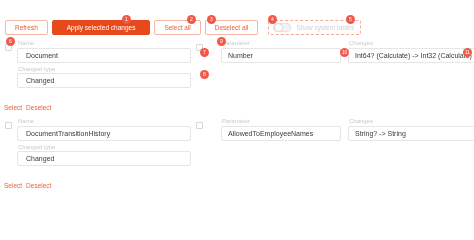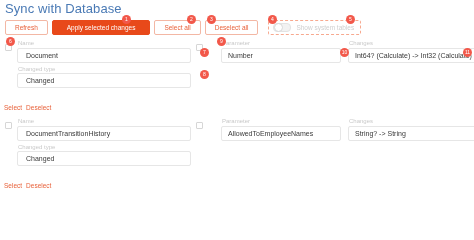--- a/index.html
+++ b/index.html
@@ -192,21 +192,20 @@
   .sel-links span {
     cursor: pointer;
     margin-right: 4px;
   }
 </style>
 </head>
 <body>
 
 <div class="page">
 
-  <div class="page-title">Sync with Database</div>
 
   <div class="toolbar">
     <div class="btn">Refresh</div>
     <div class="btn primary wide">Apply selected changes</div>
     <div class="btn">Select all</div>
     <div class="btn">Deselect all</div>
 
     <div class="toggle-group">
       <div class="switch">
         <div class="knob"></div>

